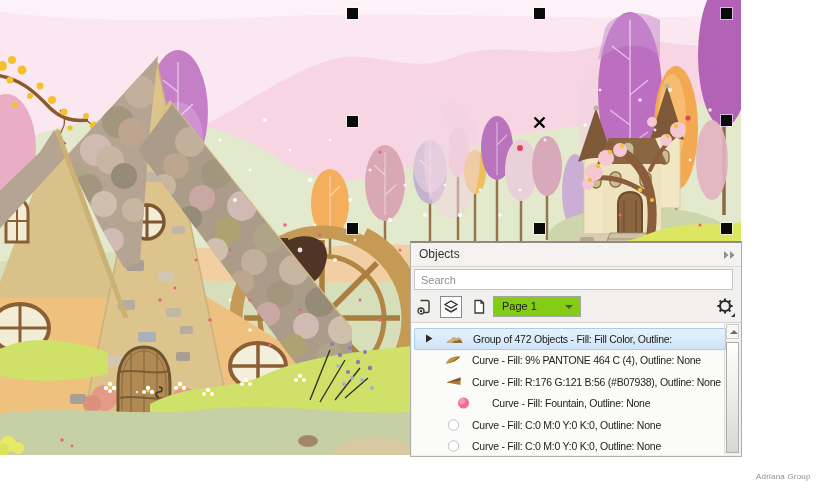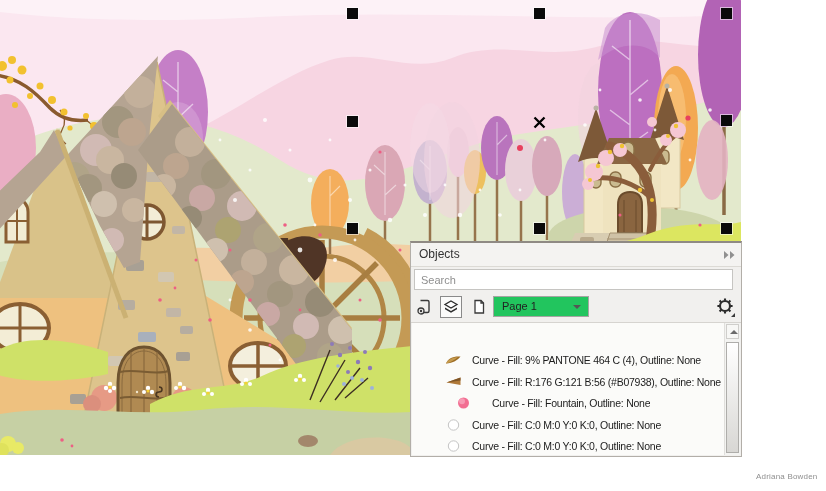--- a/index.html
+++ b/index.html
@@ -21,22 +21,22 @@
              border-bottom:1px solid #dcdad5;}
   .title-bar .t{position:absolute;left:8px;top:0;line-height:23px;font-size:12px;color:#333;}
   .chevrons{position:absolute;right:5px;top:7px;width:13px;height:10px;cursor:pointer;}
   .search{position:absolute;left:3px;top:26px;width:311px;height:19px;border:1px solid #c6c5c2;
           background:#fff;font-family:"Liberation Sans",sans-serif;font-size:11px;padding:0 0 0 6px;color:#333;}
   .search::placeholder{color:#8f8f8f;}
   .toolbar{position:absolute;left:0;top:50px;right:0;height:29px;border-bottom:1px solid #d6d4d0;}
   .tbtn{position:absolute;top:3px;width:22px;height:22px;background:transparent;border:1px solid transparent;
         padding:0;display:flex;align-items:center;justify-content:center;cursor:pointer;}
   .tbtn.active{border:1px solid #8a8a8a;background:#fbfbfa;}
-  .dropdown{position:absolute;left:82px;top:3px;width:96px;height:21px;border:1px solid #a6a5a2;
-            background:#22c55e;box-sizing:border-box;cursor:pointer;}
+  .dropdown{position:absolute;left:82px;top:3px;width:88px;height:21px;border:1px solid #a6a5a2;
+            background:#84cc16;box-sizing:border-box;cursor:pointer;}
   .dropdown .dv{position:absolute;left:8px;top:0;line-height:19px;font-size:11px;color:#222;}
   .caret{position:absolute;right:7px;top:8px;width:0;height:0;border-left:4px solid transparent;
          border-right:4px solid transparent;border-top:4px solid #555;}
   .gearbtn{position:absolute;right:5px;top:3px;width:22px;height:22px;background:transparent;border:none;
            padding:0;cursor:pointer;}
   .gearbtn .fly{position:absolute;right:1px;bottom:1px;width:0;height:0;
                 border-left:4px solid transparent;border-bottom:4px solid #3a3a3a;}
 
   .list{position:absolute;left:1px;right:1px;top:80px;bottom:1px;background:#fbfbf9;overflow:hidden;}
   .obj-row{position:absolute;left:2px;width:312px;height:21.5px;display:flex;align-items:center;
@@ -528,20 +528,34 @@
         <span class="fly"></span>
       </button>
     </div>
     <div class="list" id="obj-list">
       <div class="scrollbar">
         <div class="sb-up">
             <span class="arr"></span>
           </div>
         <div class="sb-thumb"></div>
       </div>
+    <div class="obj-row selected" style="top: 5px;">
+          <span class="expander">
+            <svg width="8" height="9" viewBox="0 0 8 9">
+              <polygon points="1,0.5 7.5,4.5 1,8.5" fill="#2a2a2a"></polygon>
+            </svg>
+          </span>
+          <span class="thumb">
+            <svg width="17" height="12" viewBox="0 0 17 12">
+              <path d="M0.5,10 C2,6 4,8 6,5 C8,2.5 10,6 12,4.5 C14,3.5 16,7 16.5,10 Z" fill="#c9ad7e"></path>
+              <path d="M6,10 C8,7 10,8.5 12,7 C14,6 15.5,8 16.5,10 Z" fill="#8a6a3e"></path>
+            </svg>
+          </span>
+          <span class="obj-label">Group of 472 Objects - Fill: Fill Color, Outline:</span>
+        </div>
         <div class="obj-row" style="top: 26.5px;">
           <span class="expander"></span>
           <span class="thumb">
             <svg width="17" height="12" viewBox="0 0 17 12">
               <path d="M1,9.5 C3,4.5 8,2 15.5,2.5 C13,6 8,9 1,9.5 Z" fill="#9c6b22"></path>
               <path d="M1,9.5 C3,5.5 7,3.5 13,3 C10,5.5 6,8.5 1,9.5 Z" fill="#c59a4e"></path>
             </svg>
           </span>
           <span class="obj-label">Curve - Fill: 9% PANTONE 464 C (4), Outline: None</span>
         </div>
@@ -579,14 +593,14 @@
           <span class="thumb">
             <svg width="17" height="12" viewBox="0 0 17 12">
               <circle cx="8.5" cy="6" r="5.2" fill="#ffffff" stroke="#c4c4c4" stroke-width="1"></circle>
             </svg>
           </span>
           <span class="obj-label">Curve - Fill: C:0 M:0 Y:0 K:0, Outline: None</span>
         </div>
       </div>
   </div>
 
-  <div class="credit">Adriana Bowden</div>
+  <div class="credit">Adriana Group</div>
 </div>
 
 </body></html>

